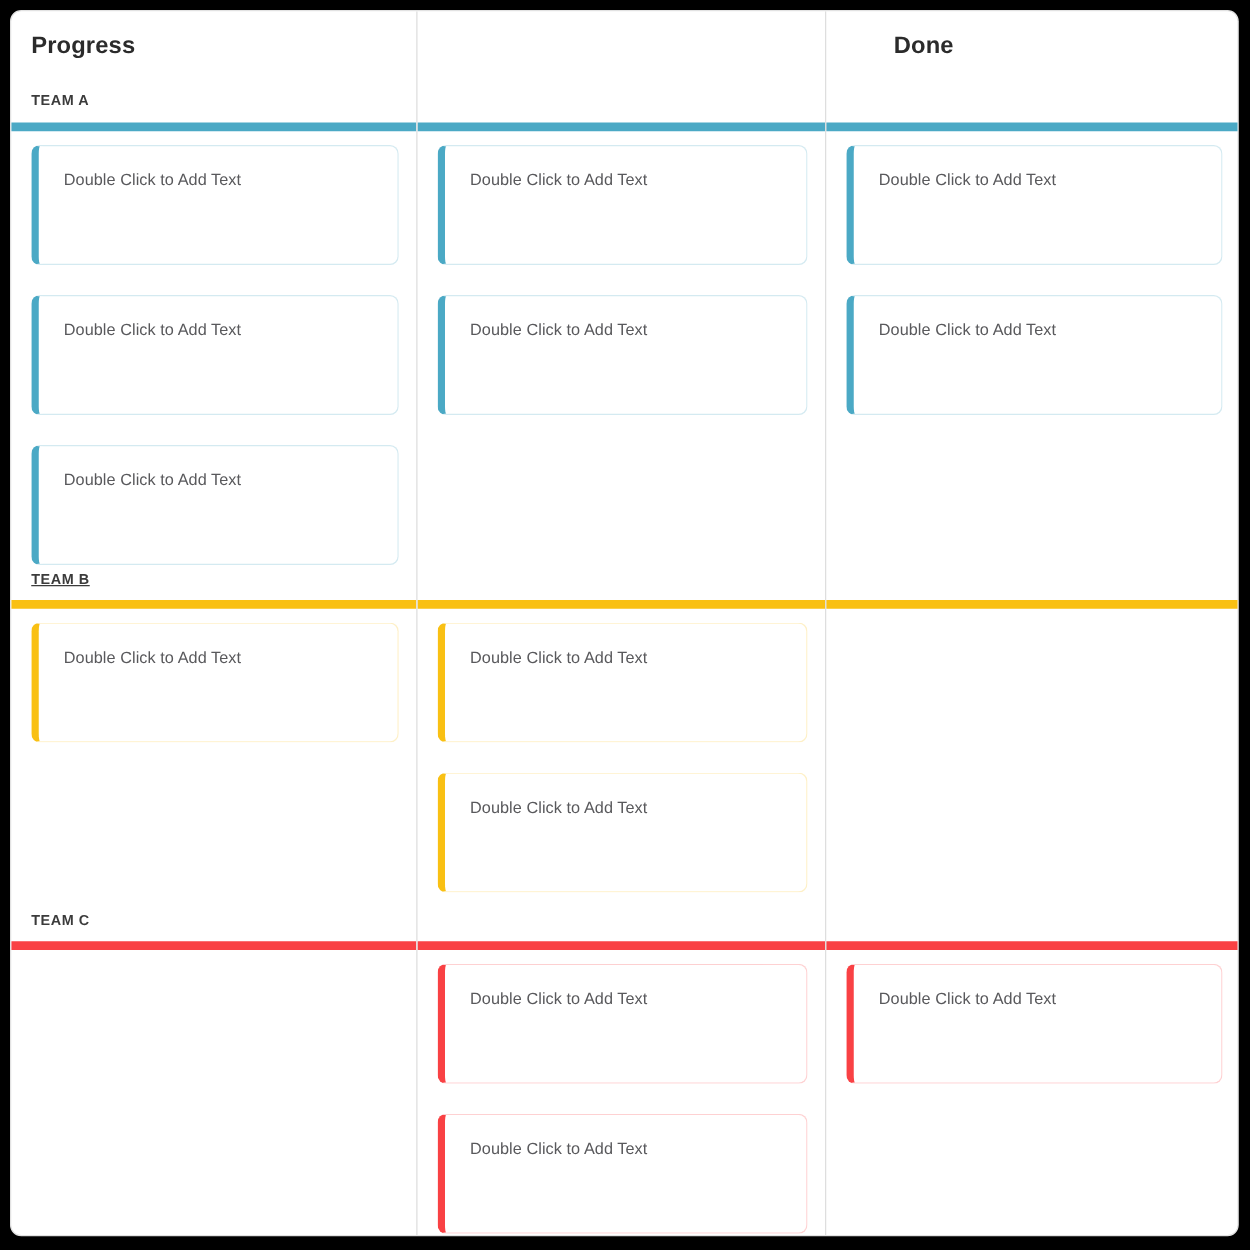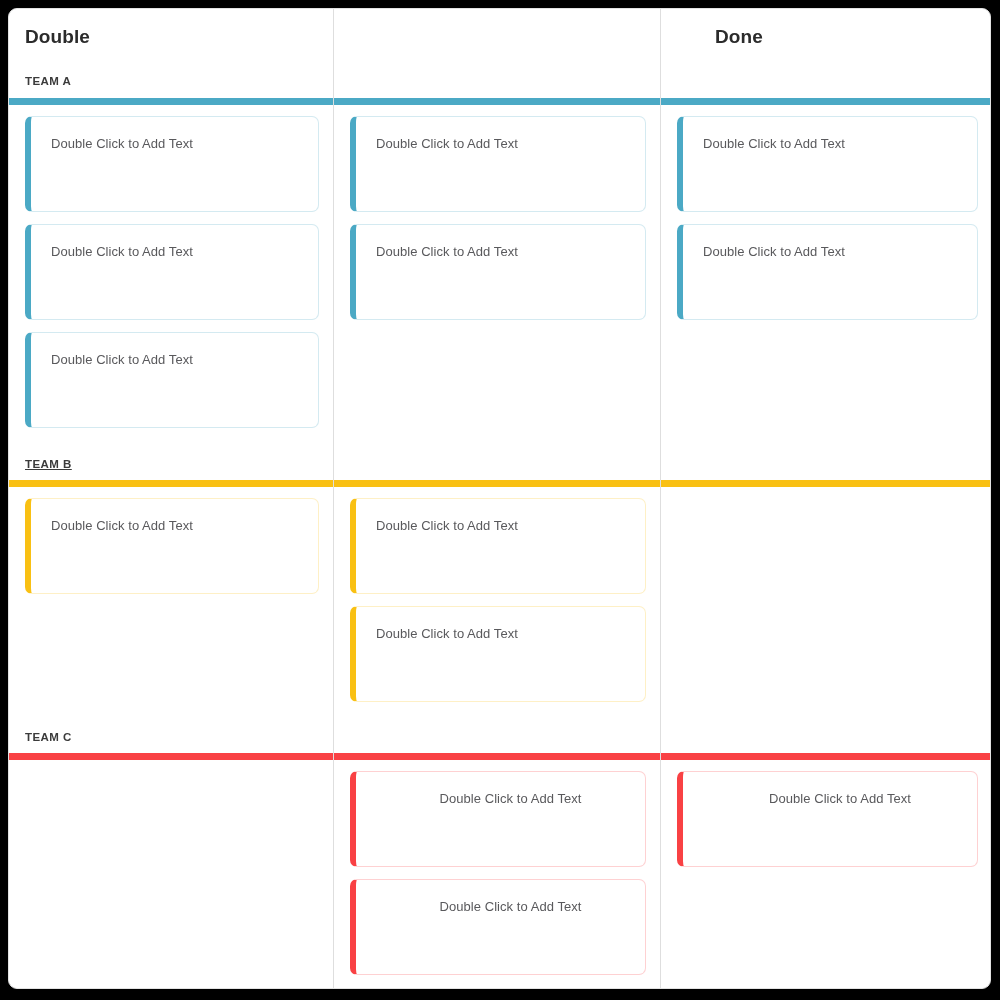--- a/index.html
+++ b/index.html
@@ -98,21 +98,21 @@
     padding: 11px 14px 0 16px;
   }
   .lane-col.c0 { left: 0;     width: 324px; }
   .lane-col.c1 { left: 325px; width: 326px; }
   .lane-col.c2 { left: 652px; width: 331px; }
 
   
   .card {
     position: relative;
     height: 96px;
-    margin-bottom: 12px;
+    margin-bottom: 24px;
     background: #ffffff;
     border: 1px solid #ddd;
     border-left-width: 6px;
     border-radius: 7px;
     padding: 19px 0 0 20px;
     overflow: hidden;
   }
   .card-text {
     font-size: 13px;
     color: #59595c;
@@ -124,21 +124,21 @@
 </head>
 <body>
 
 <div id="board">
 
   <div class="col-divider d1"></div>
   <div class="col-divider d2"></div>
 
   <div class="header-row">
     <div class="col-head c0">
-      <div class="col-title">Double</div>
+      <div class="col-title">Progress</div>
     </div>
     <div class="col-head c2">
       <div class="col-title">Done</div>
     </div>
   </div>
 
   <div id="lanes">
       <div class="swimlane" style="top: 56px; height: 390px;">
         <div class="lane-label" style="top: 8px;">TEAM A</div>
         <div class="lane-bar-wrap" style="top: 33px;">
@@ -193,21 +193,21 @@
             <div class="card" style="border-color: rgba(249, 192, 19, 0.24) rgba(249, 192, 19, 0.24) rgba(249, 192, 19, 0.24) rgb(249, 192, 19);">
               <div class="card-text" style="color: rgb(89, 89, 92);">Double Click to Add Text</div>
             </div>
             <div class="card" style="border-color: rgba(249, 192, 19, 0.24) rgba(249, 192, 19, 0.24) rgba(249, 192, 19, 0.24) rgb(249, 192, 19);">
               <div class="card-text" style="color: rgb(89, 89, 92);">Double Click to Add Text</div>
             </div>
           </div>
           <div class="lane-col c2"></div>
         </div>
       </div>
-      <div class="swimlane" style="top: 712px; height: 269px; text-align: center;">
+      <div class="swimlane" style="top: 712px; height: 269px;">
         <div class="lane-label" style="top: 8px;">TEAM C</div>
         <div class="lane-bar-wrap" style="top: 32px;">
           <div class="lane-bar-seg s0" style="background: rgb(249, 65, 68);"></div>
           <div class="lane-bar-seg s1" style="background: rgb(249, 65, 68);"></div>
           <div class="lane-bar-seg s2" style="background: rgb(249, 65, 68);"></div>
         </div>
         <div class="lane-body" style="top: 39px; height: 230px;">
           <div class="lane-col c0"></div>
           <div class="lane-col c1">
             <div class="card" style="border-color: rgba(249, 65, 68, 0.24) rgba(249, 65, 68, 0.24) rgba(249, 65, 68, 0.24) rgb(249, 65, 68);">

